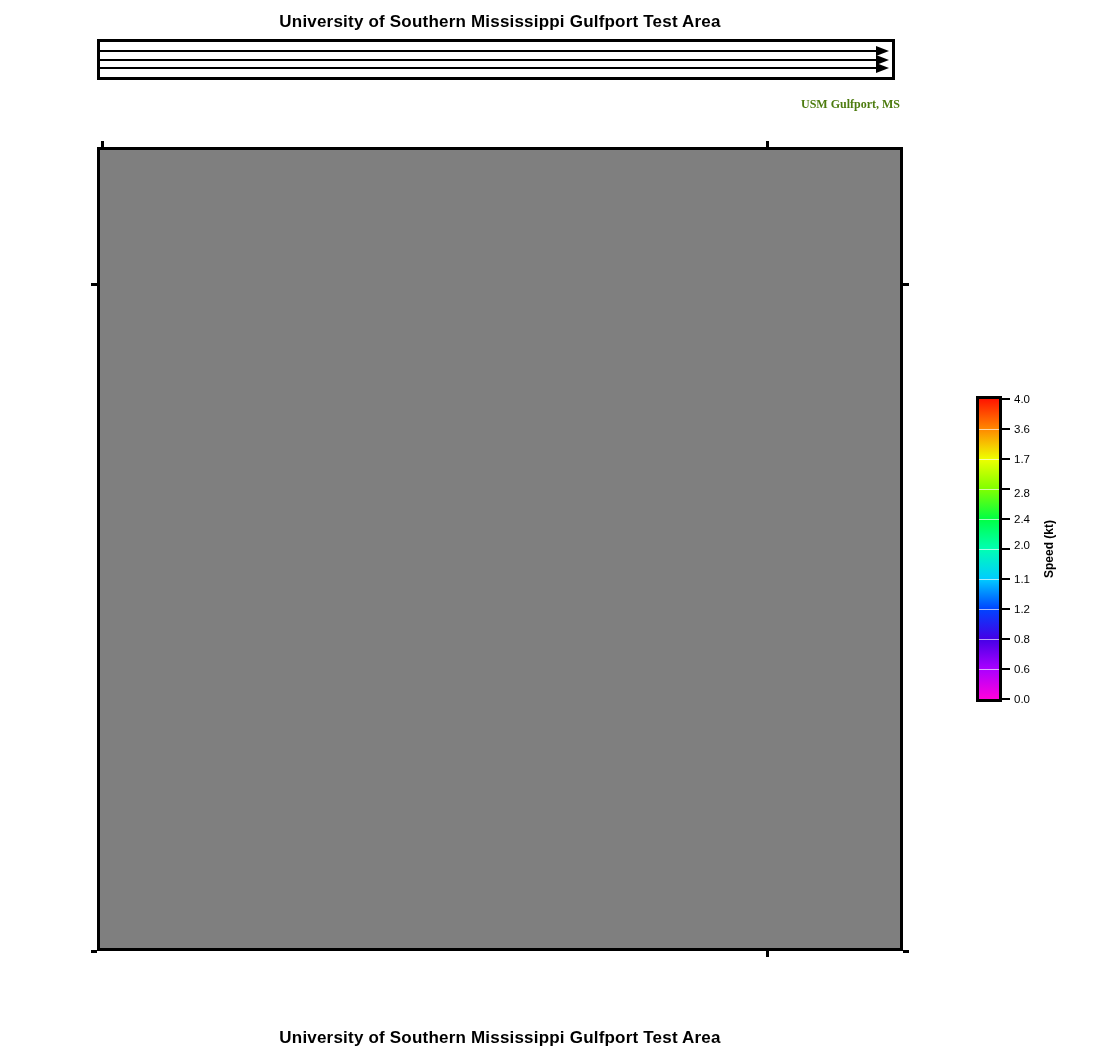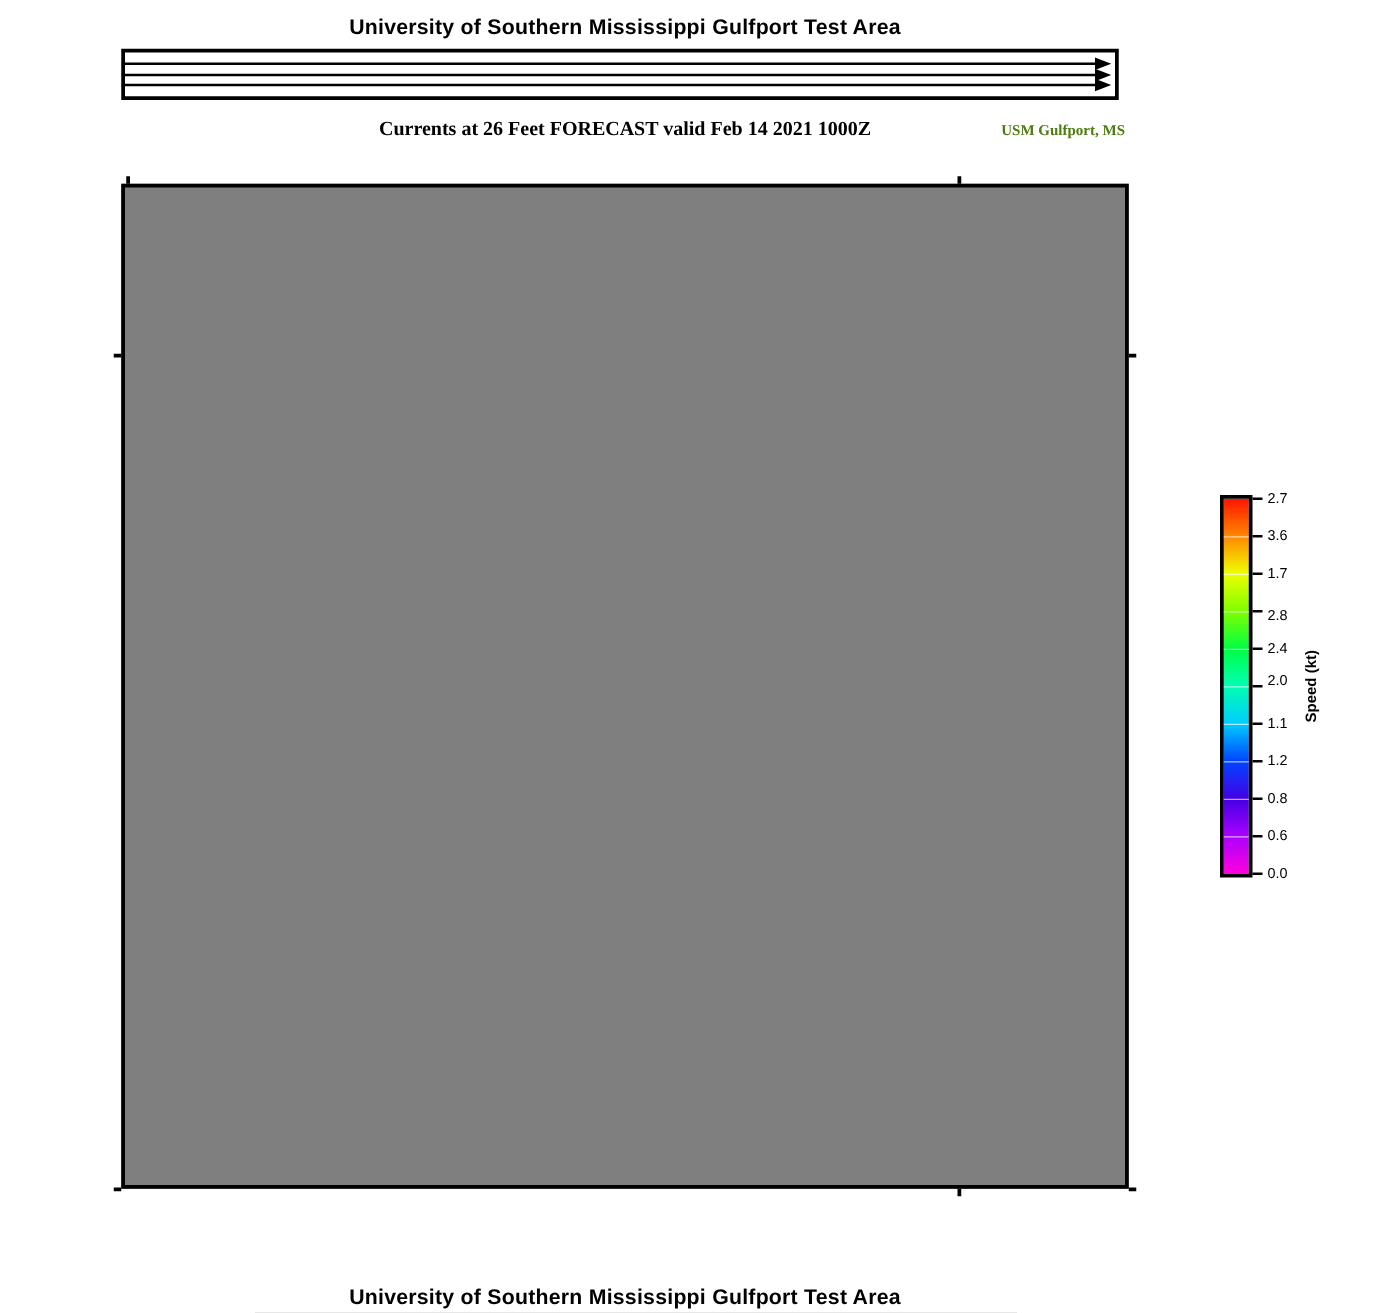--- a/index.html
+++ b/index.html
@@ -94,21 +94,20 @@
   <div id="vector-scale-box">
 
   <div class="arrow-row" style="top: 25%; background: rgb(0, 0, 0);"></div>
       <div class="arrow-head" style="top: 25%; border-left-color: rgb(0, 0, 0);"></div>
       <div class="arrow-row" style="top: 50%; background: rgb(0, 0, 0);"></div>
       <div class="arrow-head" style="top: 50%; border-left-color: rgb(0, 0, 0);"></div>
       <div class="arrow-row" style="top: 75%; background: rgb(0, 0, 0);"></div>
       <div class="arrow-head" style="top: 75%; border-left-color: rgb(0, 0, 0);"></div>
     </div>
 
-  <div id="subtitle">Currents at 26 Feet FORECAST valid Feb 14 2021 1000Z</div>
 
   <div id="station-label">USM Gulfport, MS</div>
 
   <div id="map-frame" style="background: rgb(127, 127, 127); border-color: rgb(0, 0, 0);">
 
   <div class="graticule-tick tick-top" style="left: 1px; background: rgb(0, 0, 0);"></div>
       <div class="graticule-tick tick-top" style="left: 666px; background: rgb(0, 0, 0);"></div>
       <div class="graticule-tick tick-bottom" style="left: 666px; background: rgb(0, 0, 0);"></div>
       <div class="graticule-tick tick-left" style="top: 133px; background: rgb(0, 0, 0);"></div>
       <div class="graticule-tick tick-left" style="top: 800px; background: rgb(0, 0, 0);"></div>
@@ -123,21 +122,21 @@
         <div class="cbar-sep" style="top: 90px;"></div>
         <div class="cbar-sep" style="top: 120px;"></div>
         <div class="cbar-sep" style="top: 150px;"></div>
         <div class="cbar-sep" style="top: 180px;"></div>
         <div class="cbar-sep" style="top: 210px;"></div>
         <div class="cbar-sep" style="top: 240px;"></div>
         <div class="cbar-sep" style="top: 270px;"></div>
       </div>
 
   <div class="cbar-tick" style="top: 3px;"></div>
-      <div class="cbar-label" style="top: 3px;">2.7</div>
+      <div class="cbar-label" style="top: 3px;">4.0</div>
       <div class="cbar-tick" style="top: 33px;"></div>
       <div class="cbar-label" style="top: 33px;">3.6</div>
       <div class="cbar-tick" style="top: 63px;"></div>
       <div class="cbar-label" style="top: 63px;">1.7</div>
       <div class="cbar-tick" style="top: 93px;"></div>
       <div class="cbar-label" style="top: 97px;">2.8</div>
       <div class="cbar-tick" style="top: 123px;"></div>
       <div class="cbar-label" style="top: 123px;">2.4</div>
       <div class="cbar-tick" style="top: 153px;"></div>
       <div class="cbar-label" style="top: 149px;">2.0</div>

